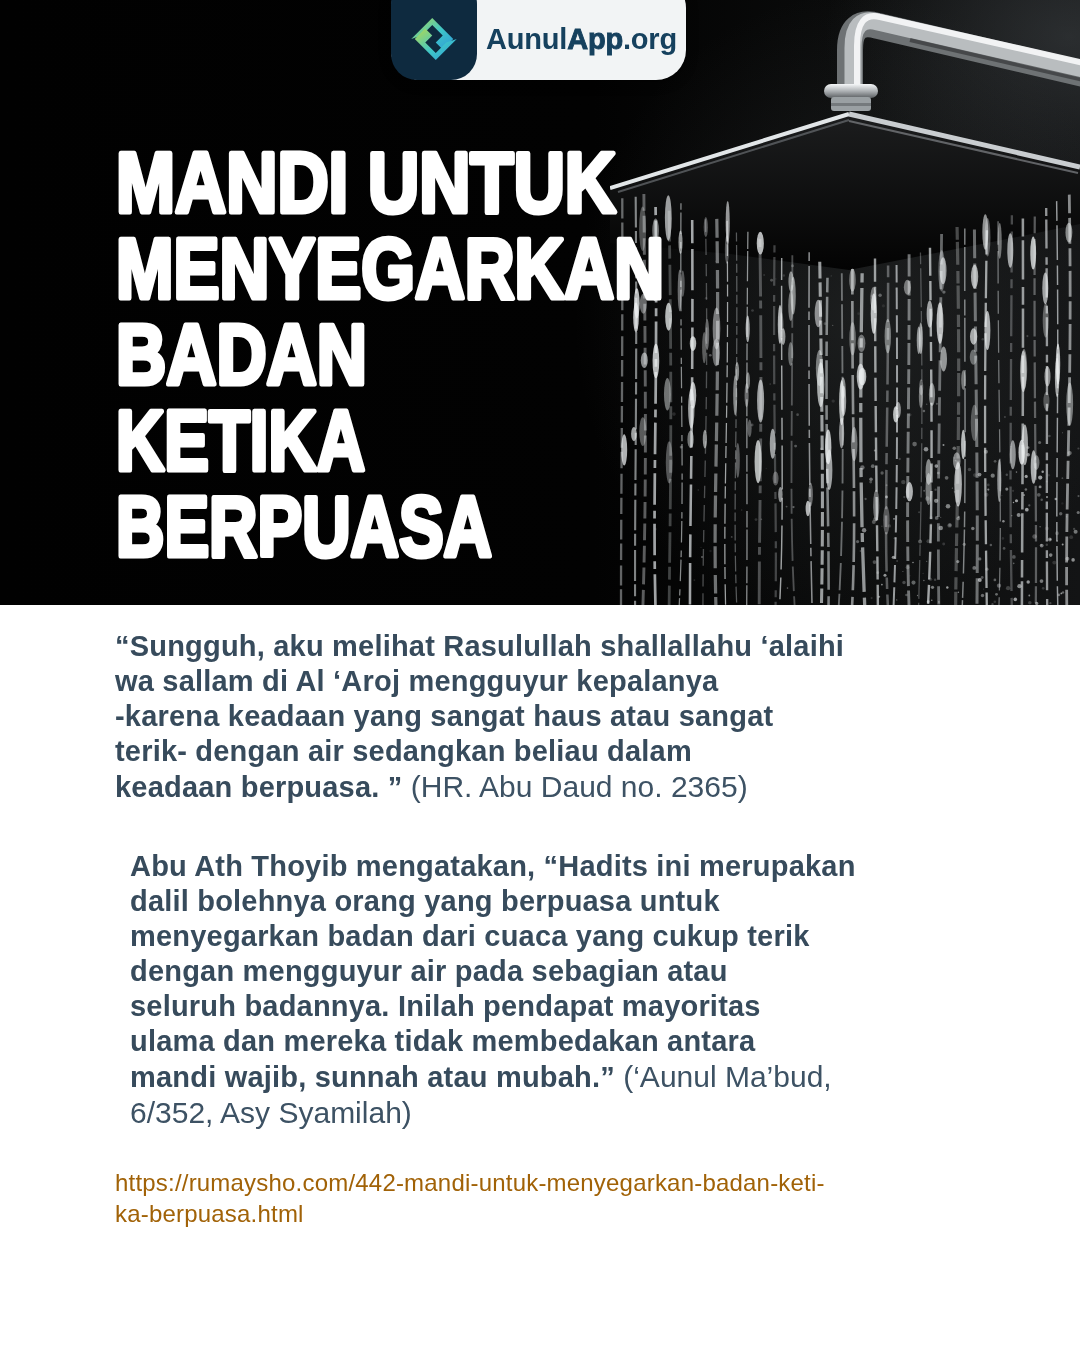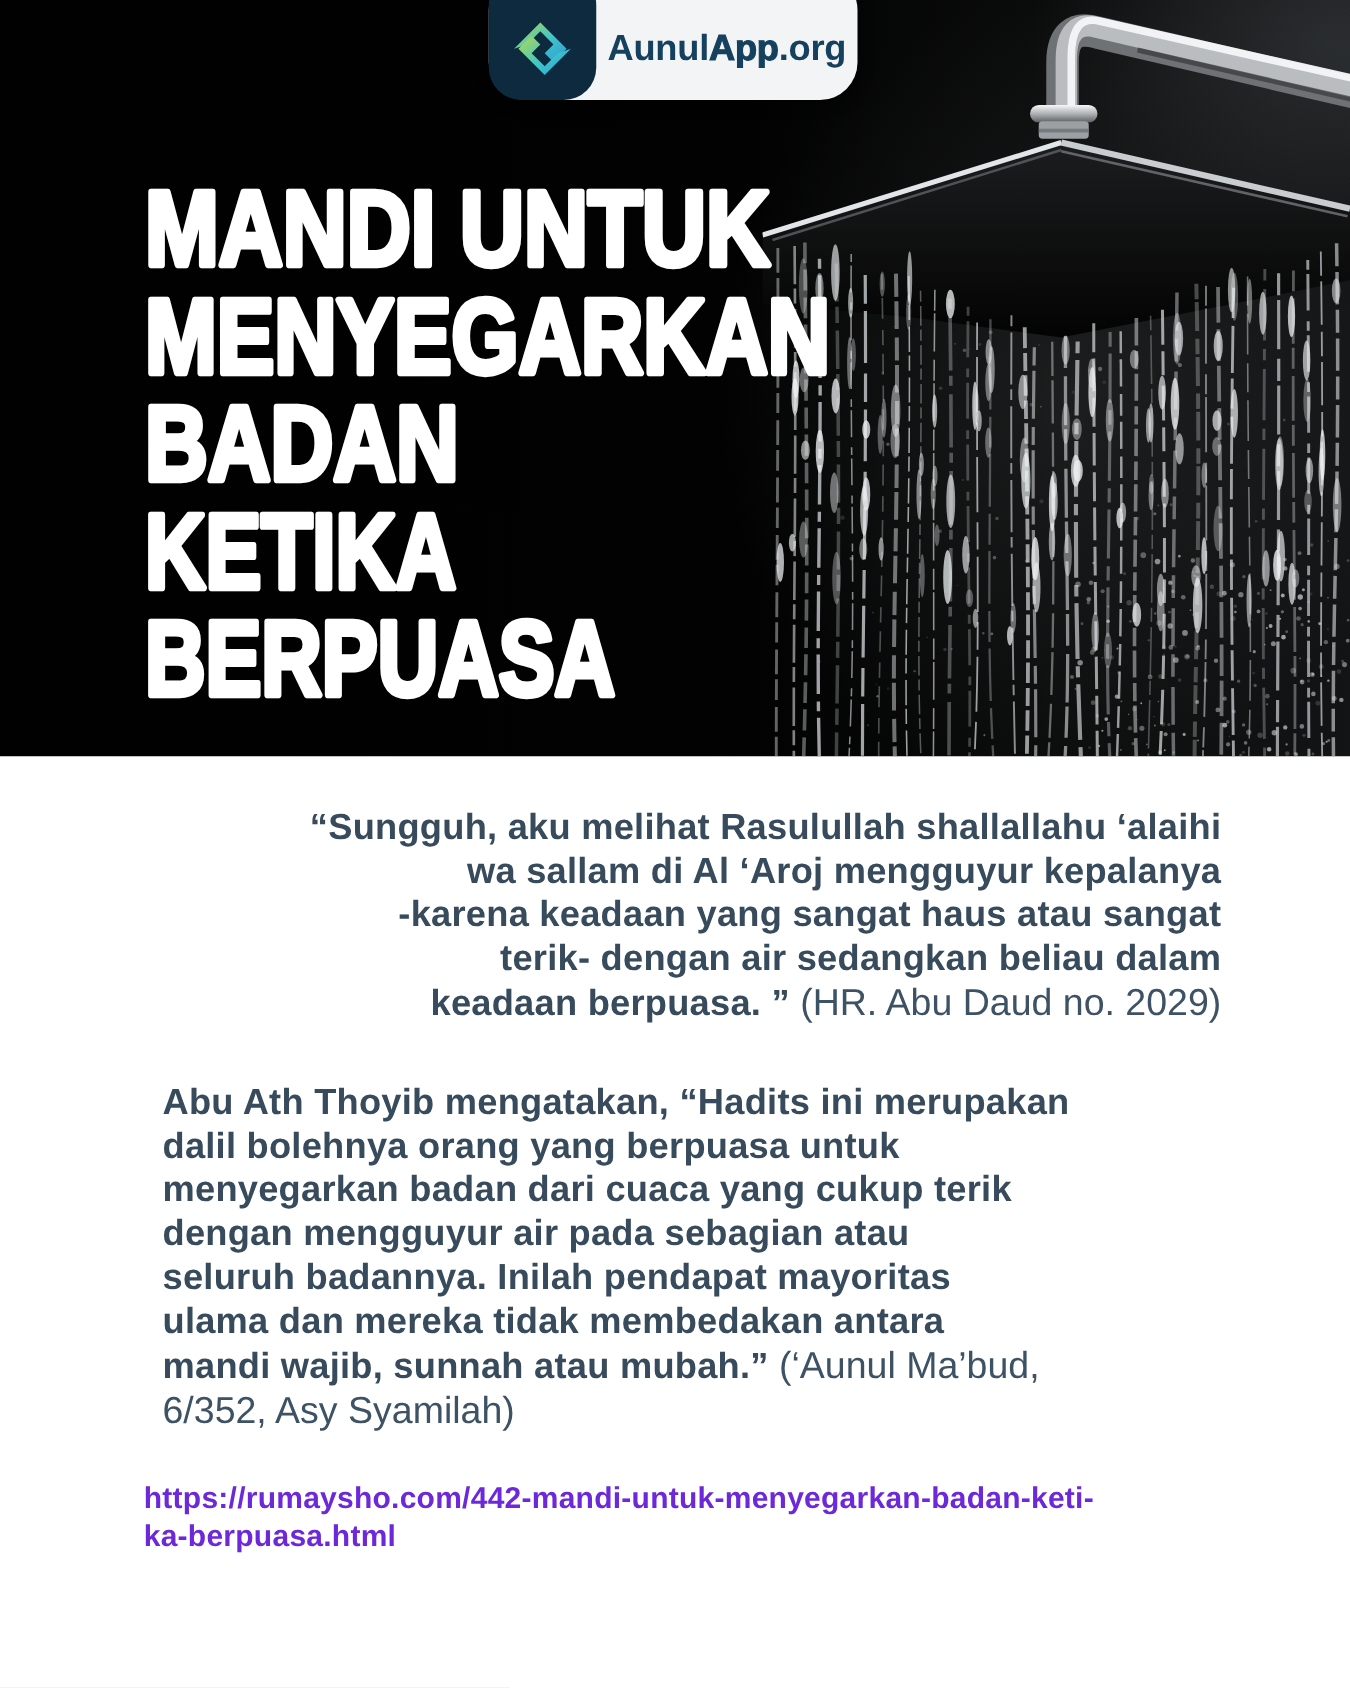--- a/index.html
+++ b/index.html
@@ -94,36 +94,36 @@
     color: #374b5c;
   }
   .quote {
     margin: 0;
     font-size: 29px;
     line-height: 35px;
     font-weight: 700;
     letter-spacing: 0.2px;
     white-space: pre-line;
   }
-  .quote-1 { margin-top: 40px; text-align: right; }
+  .quote-1 { margin-top: 24px; }
   .quote-2 { margin-top: 44px; margin-left: 15px; }
   .cite {
     font-weight: 400;
     font-size: 30px;
     letter-spacing: 0px;
     color: #3d5264;
     white-space: pre-line;
   }
   .source-url {
     margin: 36px 0 0 0;
     font-size: 24px;
     line-height: 31px;
-    font-weight: 700;
+    font-weight: 400;
     letter-spacing: 0.2px;
-    color: #6d28d9;
+    color: #a16207;
     white-space: pre-line;
   }
 </style>
 </head>
 <body>
 
 <div class="poster">
 
   <div class="hero">
 
@@ -585,21 +585,21 @@
         </div>
     </div>
   </div>
 
   <div class="content">
 
     <p class="quote quote-1"><span>“Sungguh, aku melihat Rasulullah shallallahu ‘alaihi
 wa sallam di Al ‘Aroj mengguyur kepalanya
 -karena keadaan yang sangat haus atau sangat
 terik- dengan air sedangkan beliau dalam
-keadaan berpuasa. ” </span><span class="cite">(HR. Abu Daud no. 2029)</span></p>
+keadaan berpuasa. ” </span><span class="cite">(HR. Abu Daud no. 2365)</span></p>
 
     <p class="quote quote-2"><span>Abu Ath Thoyib mengatakan, “Hadits ini merupakan
 dalil bolehnya orang yang berpuasa untuk
 menyegarkan badan dari cuaca yang cukup terik
 dengan mengguyur air pada sebagian atau
 seluruh badannya. Inilah pendapat mayoritas
 ulama dan mereka tidak membedakan antara
 mandi wajib, sunnah atau mubah.”  </span><span class="cite">(‘Aunul Ma’bud,
 6/352, Asy Syamilah)</span></p>
 

